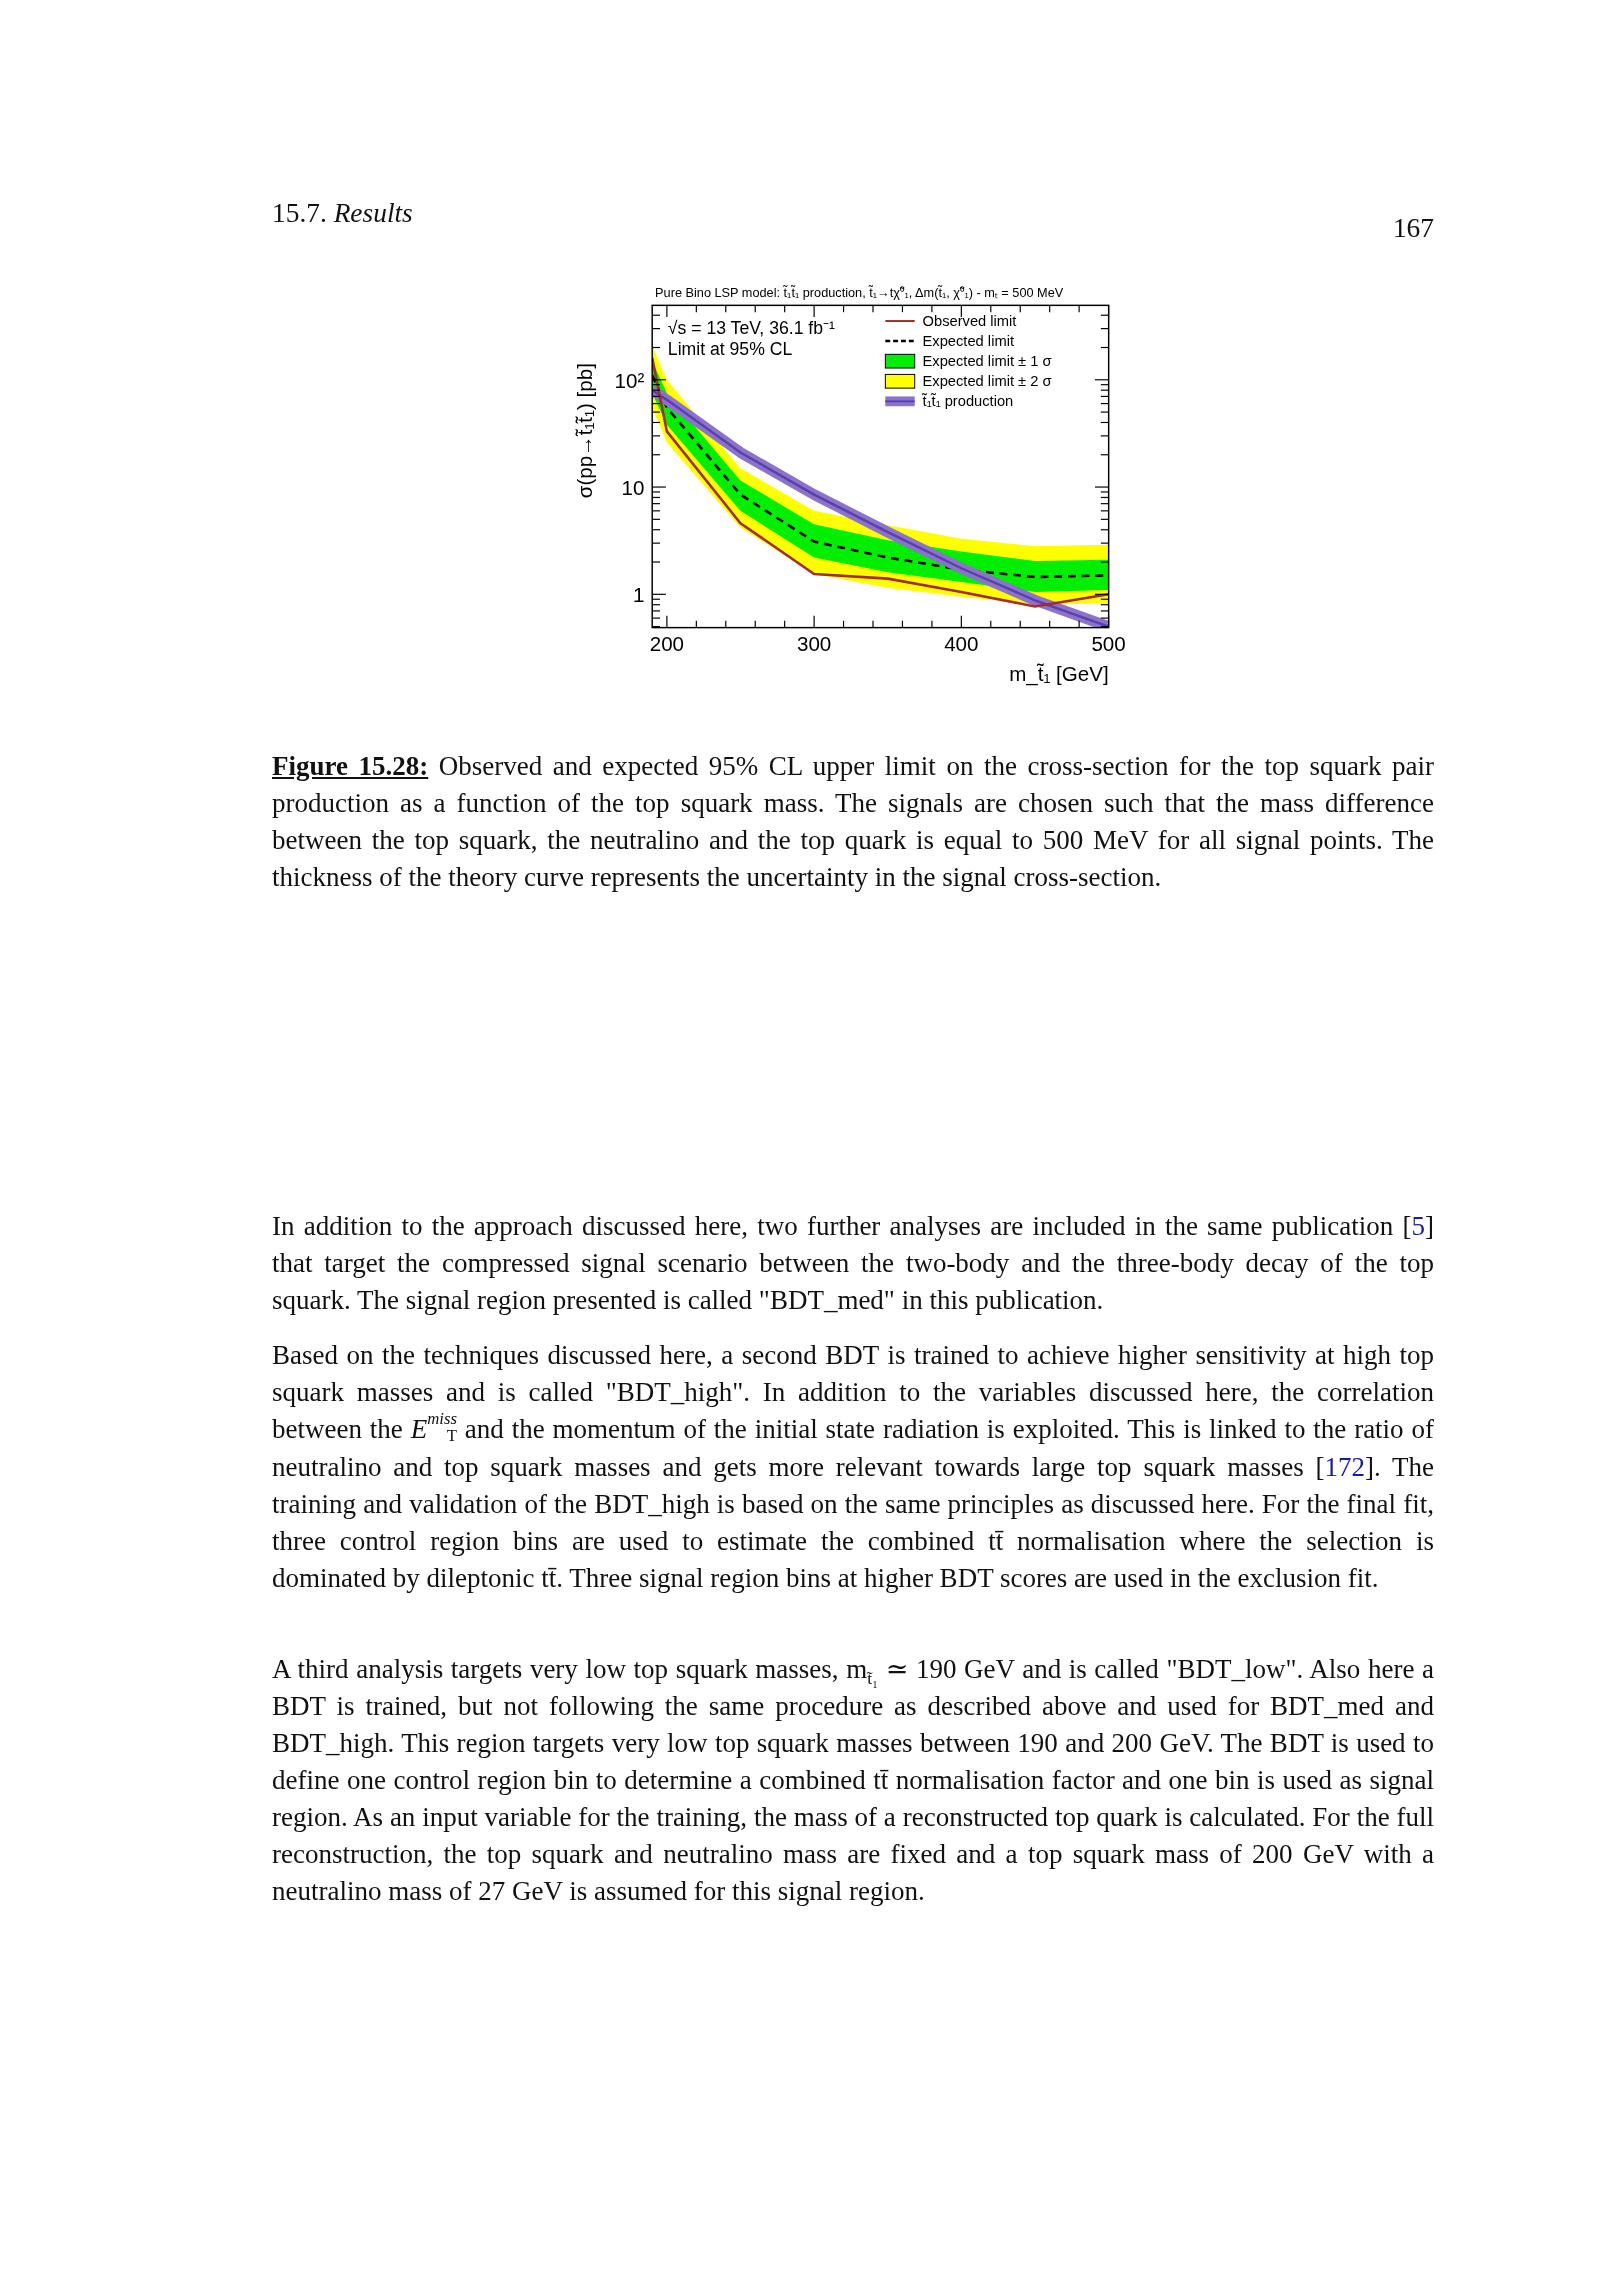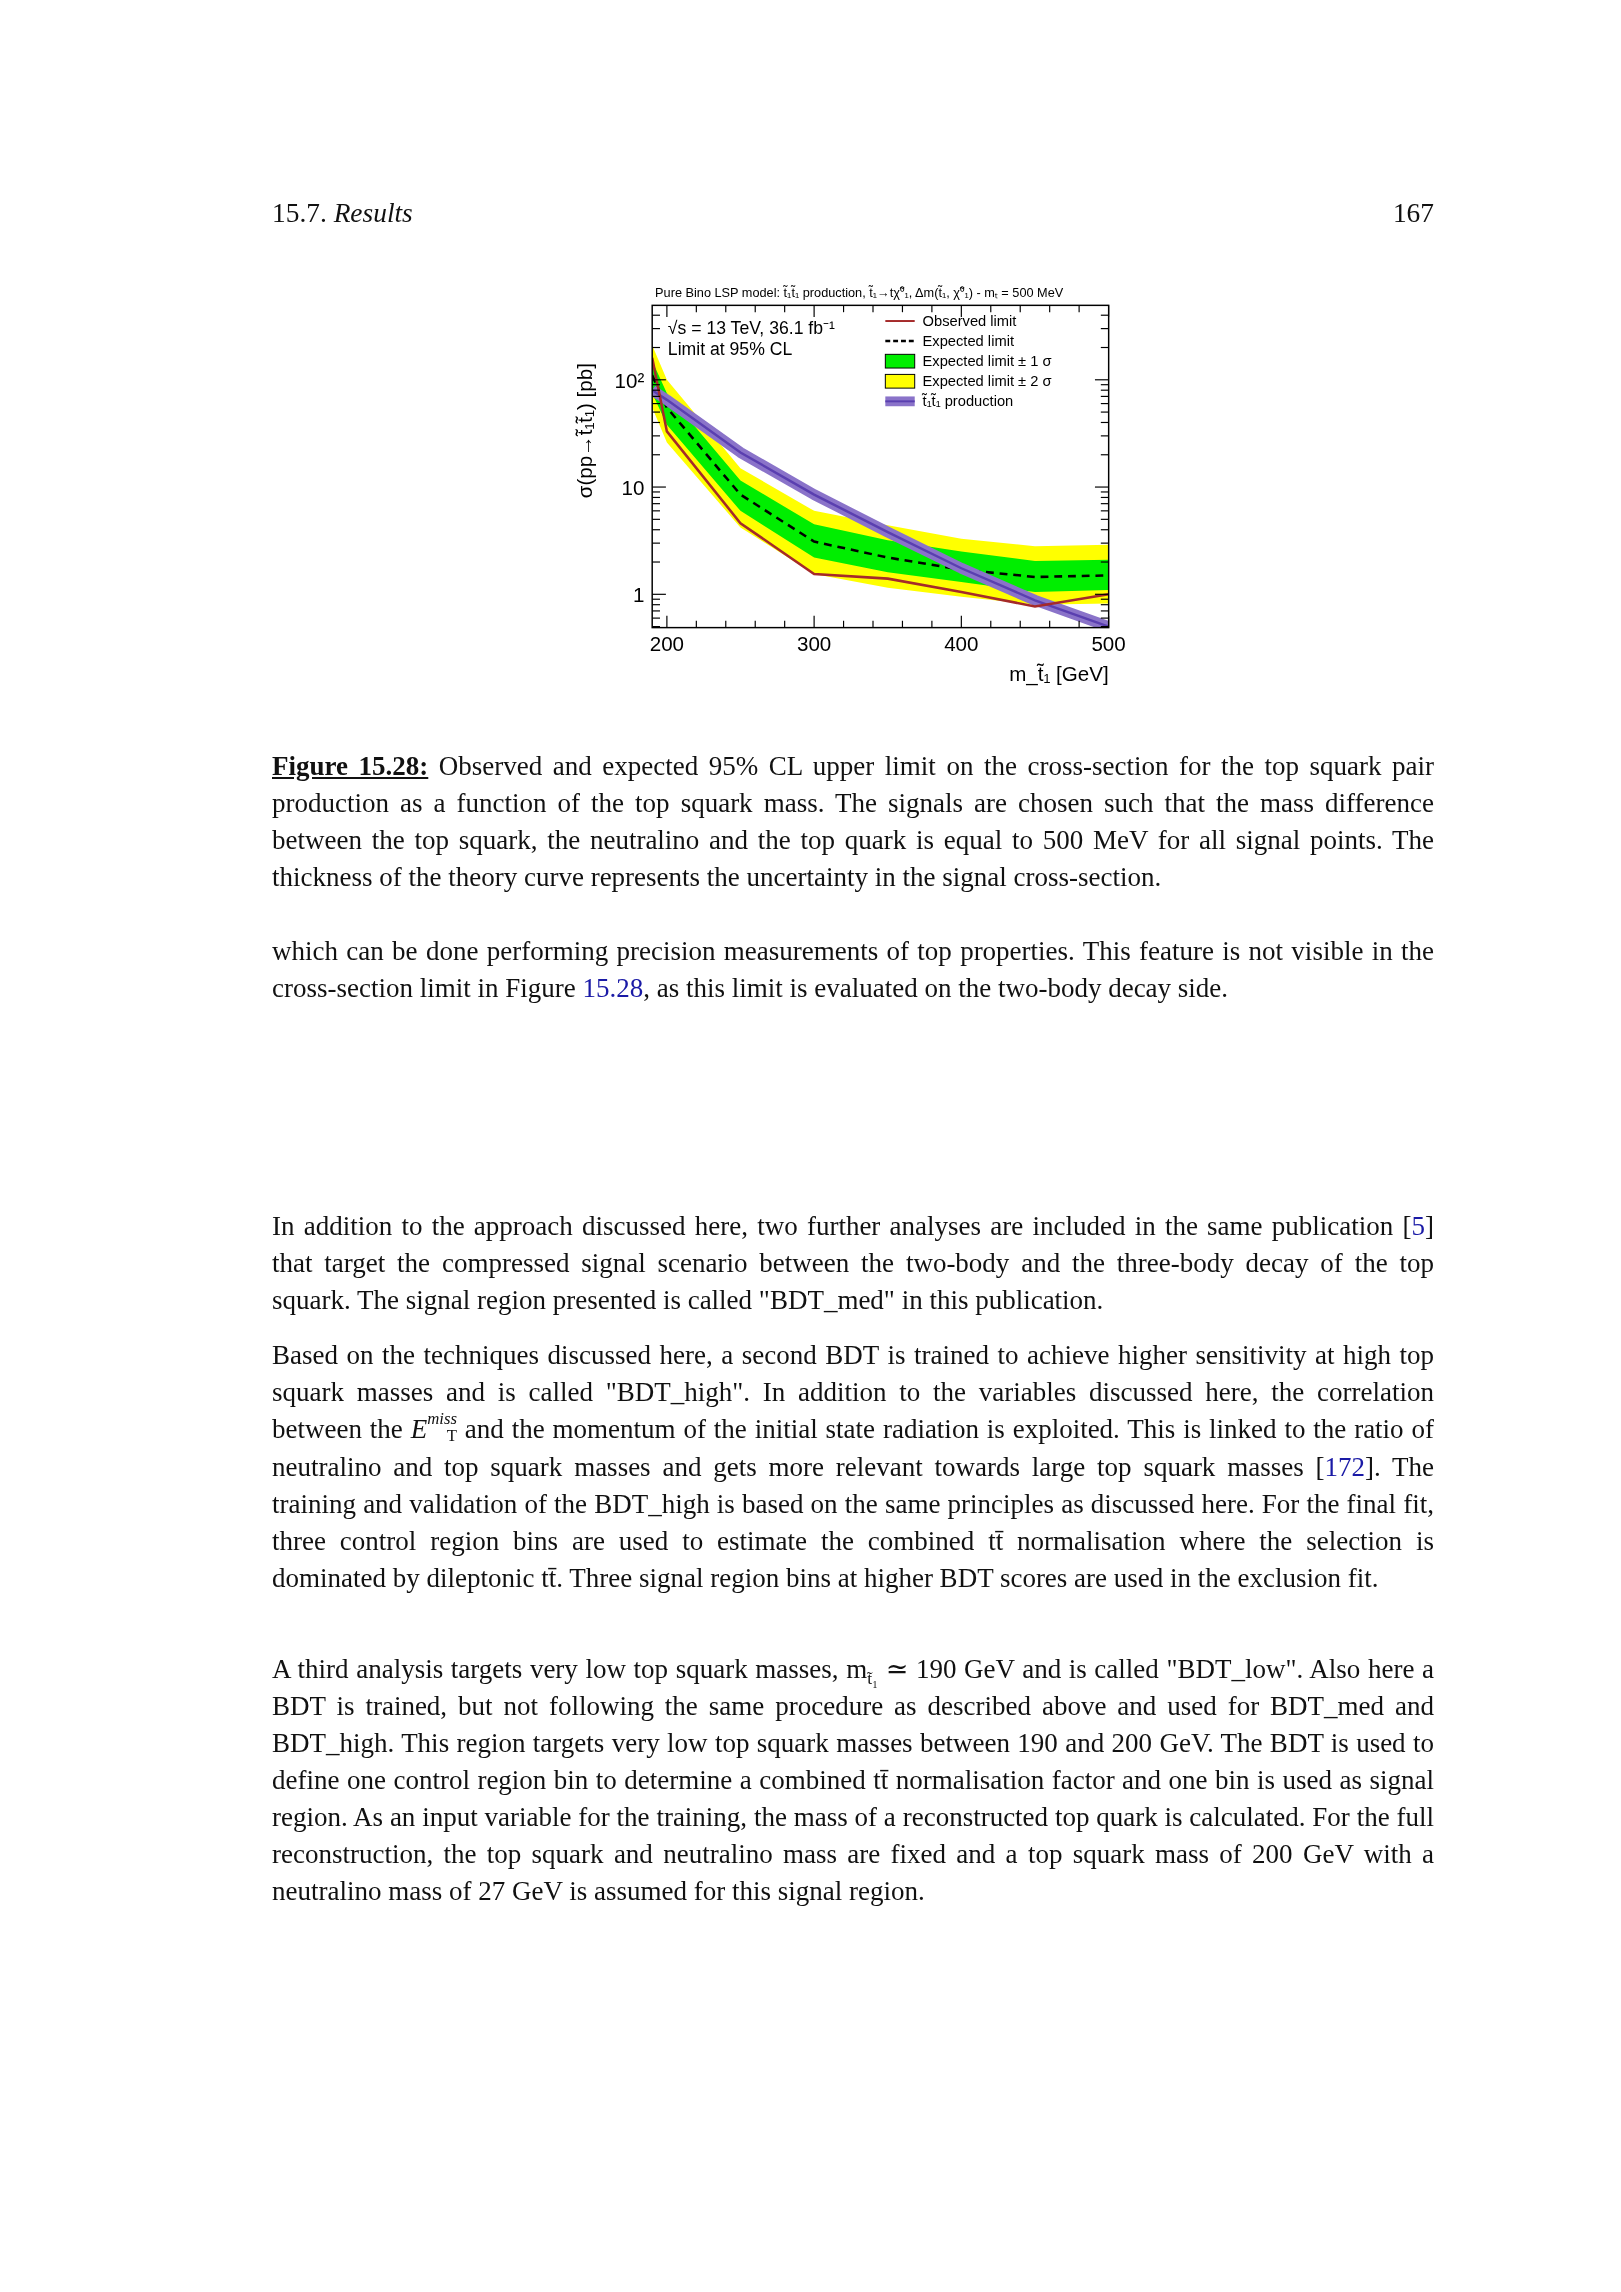--- a/index.html
+++ b/index.html
@@ -3,21 +3,21 @@
 <meta charset="utf-8">
 <style>
   html, body { margin: 0; padding: 0; background: #ffffff; }
   body { width: 1621px; height: 2293px; position: relative; overflow: hidden;
          font-family: "Liberation Serif", "DejaVu Serif", serif; color: #111; }
   .page { position: absolute; left: 0; top: 0; width: 1621px; height: 2293px; }
   .running-head { position: absolute; top: 198px; left: 272px; width: 1162px; height: 35px;
                   font-size: 27.4px; }
   .running-head .section { position: absolute; left: 0; top: 0; }
   .running-head .section i { font-style: italic; }
-  .running-head .pageno { position: absolute; right: 0; top: 0; }
+  .running-head .pageno { position: absolute; right: 0; top: 15px; }
   .figure { position: absolute; left: 549px; top: 274px; width: 608px; height: 431px; }
   .figure svg { position: absolute; left: 0; top: 0; }
   .caption { position: absolute; left: 272px; top: 721px; width: 1162px;
              font-size: 27px; line-height: 37px; text-align: justify; }
   .caption b { font-weight: bold; text-decoration: underline; }
   .para { position: absolute; left: 272px; width: 1162px; font-size: 27px;
           line-height: 37px; text-align: justify; margin: 0; }
   .link { color: #1a1aa6; }
   .heading { position: absolute; left: 272px; top: 1127px; font-size: 29px; font-weight: bold; margin: 0; }
   .heading .num { margin-right: 15.7px; }
@@ -167,21 +167,20 @@
           <text x="941" y="394.5">Expected limit ± 2 σ</text>
           <rect x="903" y="405" width="30" height="10" fill="#8a73c9"></rect>
           <line x1="903" x2="933" y1="410" y2="410" stroke="#5a3fb0" stroke-width="2"></line>
           <text x="941" y="415">t̃₁t̃₁ production</text>
         </g>
     </svg>
   </div>
 
   <p class="caption"><b>Figure 15.28:</b><span> Observed and expected 95% CL upper limit on the cross-section for the top squark pair production as a function of the top squark mass. The signals are chosen such that the mass difference between the top squark, the neutralino and the top quark is equal to 500 MeV for all signal points. The thickness of the theory curve represents the uncertainty in the signal cross-section.</span></p>
 
-  <p class="para" style="top:933px"><span>which can be done performing precision measurements of top properties. This feature is not visible in the cross-section limit in Figure </span><span class="link">15.28</span><span>, as this limit is evaluated on the two-body decay side.</span></p>
 
 
   <p class="para" style="top:1208px"><span>In addition to the approach discussed here, two further analyses are included in the same publica­tion [</span><span class="link">5</span><span>] that target the compressed signal scenario between the two-body and the three-body decay of the top squark. The signal region presented is called "BDT_med" in this publication.</span></p>
 
   <p class="para" style="top:1337px"><span>Based on the techniques discussed here, a second BDT is trained to achieve higher sensitivity at high top squark masses and is called "BDT_high". In addition to the variables discussed here, the correlation between the </span><span class="math-e"><span>E</span><span class="supsub"><span>miss</span><span style="font-style:normal">T</span></span></span><span> and the momentum of the initial state radiation is exploited. This is linked to the ratio of neutralino and top squark masses and gets more relevant towards large top squark masses [</span><span class="link">172</span><span>]. The training and validation of the BDT_high is based on the same principles as discussed here. For the final fit, three control region bins are used to estimate the combined </span><span class="it">tt̄</span><span> normalisation where the selection is dominated by dileptonic </span><span class="it">tt̄</span><span>. Three signal region bins at higher BDT scores are used in the exclusion fit.</span></p>
 
   <p class="para" style="top:1651px"><span>A third analysis targets very low top squark masses, </span><span class="it"><span>m</span><sub>t̃₁</sub></span><span> ≃ 190 GeV and is called "BDT_low". Also here a BDT is trained, but not following the same procedure as described above and used for BDT_med and BDT_high. This region targets very low top squark masses between 190 and 200 GeV. The BDT is used to define one control region bin to determine a combined </span><span class="it">tt̄</span><span> normalisation factor and one bin is used as signal region. As an input variable for the training, the mass of a reconstructed top quark is calculated. For the full reconstruction, the top squark and neutralino mass are fixed and a top squark mass of 200 GeV with a neutralino mass of 27 GeV is assumed for this signal region.</span></p>
 
 
 </div>

